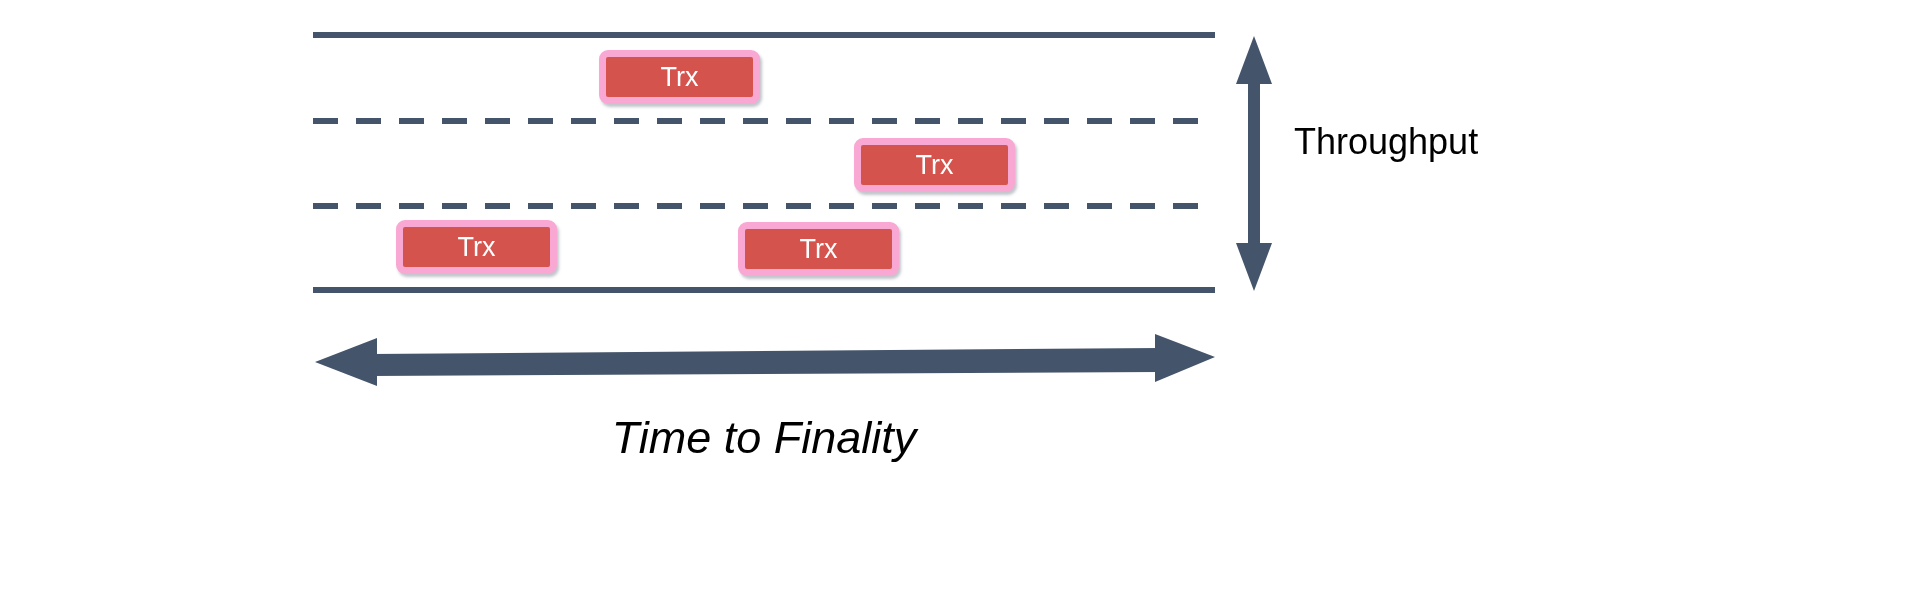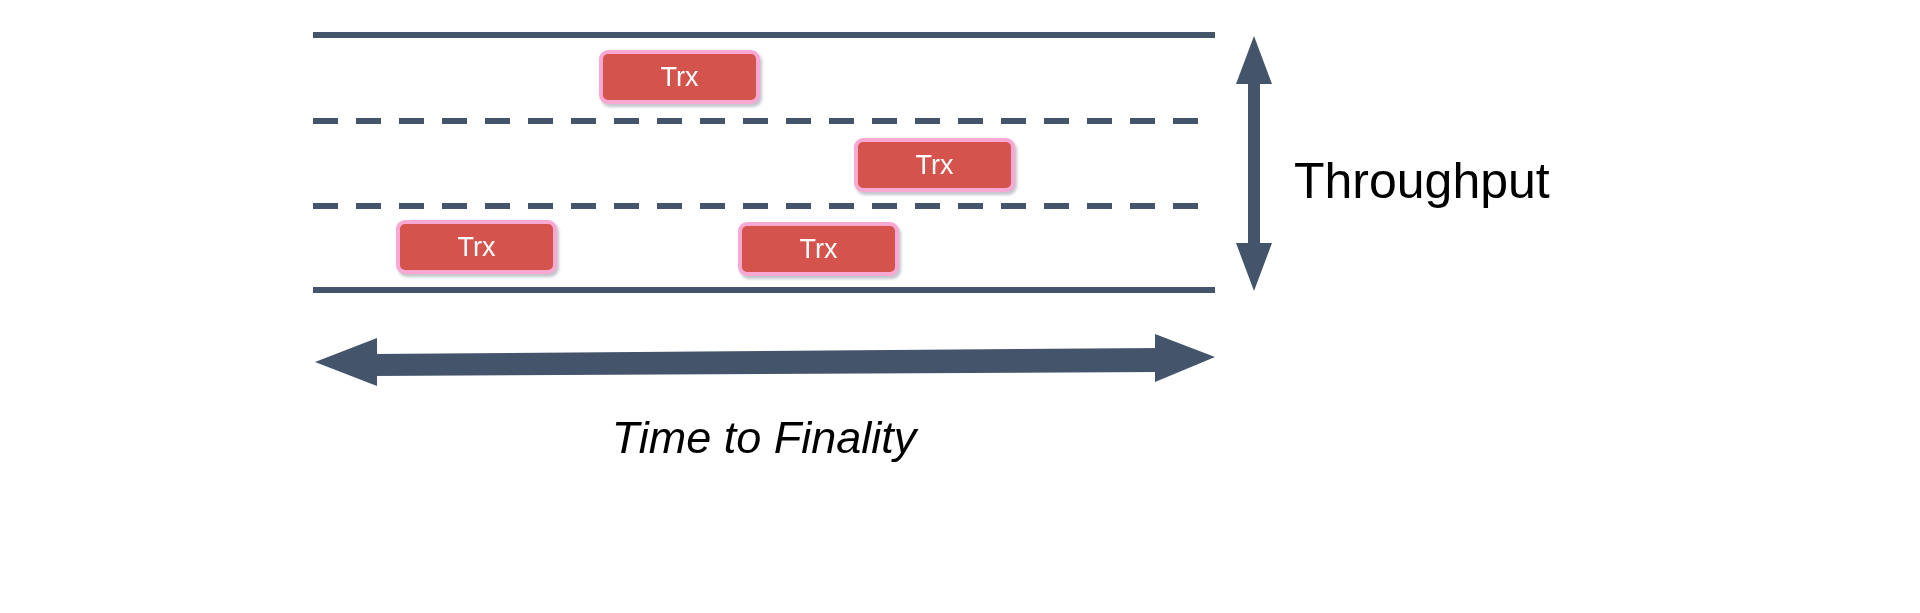--- a/index.html
+++ b/index.html
@@ -38,21 +38,21 @@
   }
   #line-top    { top: 32px; }
   #line-mid-1  { top: 118px; }
   #line-mid-2  { top: 203px; }
   #line-bottom { top: 287px; }
 
   
   .trx-box {
     position: absolute;
     background: #d4534c;
-    border: 4px solid #f9a8d4;
+    border: 7px solid #f9a8d4;
     border-radius: 9px;
     box-shadow: 2px 3px 3px rgba(80, 90, 105, 0.35);
     color: #ffffff;
     font-size: 27px;
     line-height: 1;
     display: flex;
     align-items: center;
     justify-content: center;
     box-sizing: border-box;
   }
@@ -76,25 +76,24 @@
     top: 332px;
     width: 900px;
     height: 56px;
   }
 
   
   #throughput-label {
     position: absolute;
     left: 1294px;
     top: 124px;
-    font-size: 50px;
+    font-size: 36px;
     color: #000000;
     white-space: nowrap;
     line-height: 1;
-    margin-top: 32px;
   }
   #finality-label {
     position: absolute;
     left: 313px;
     top: 415px;
     width: 902px;
     text-align: center;
     font-size: 45px;
     color: #000000;
     white-space: nowrap;

